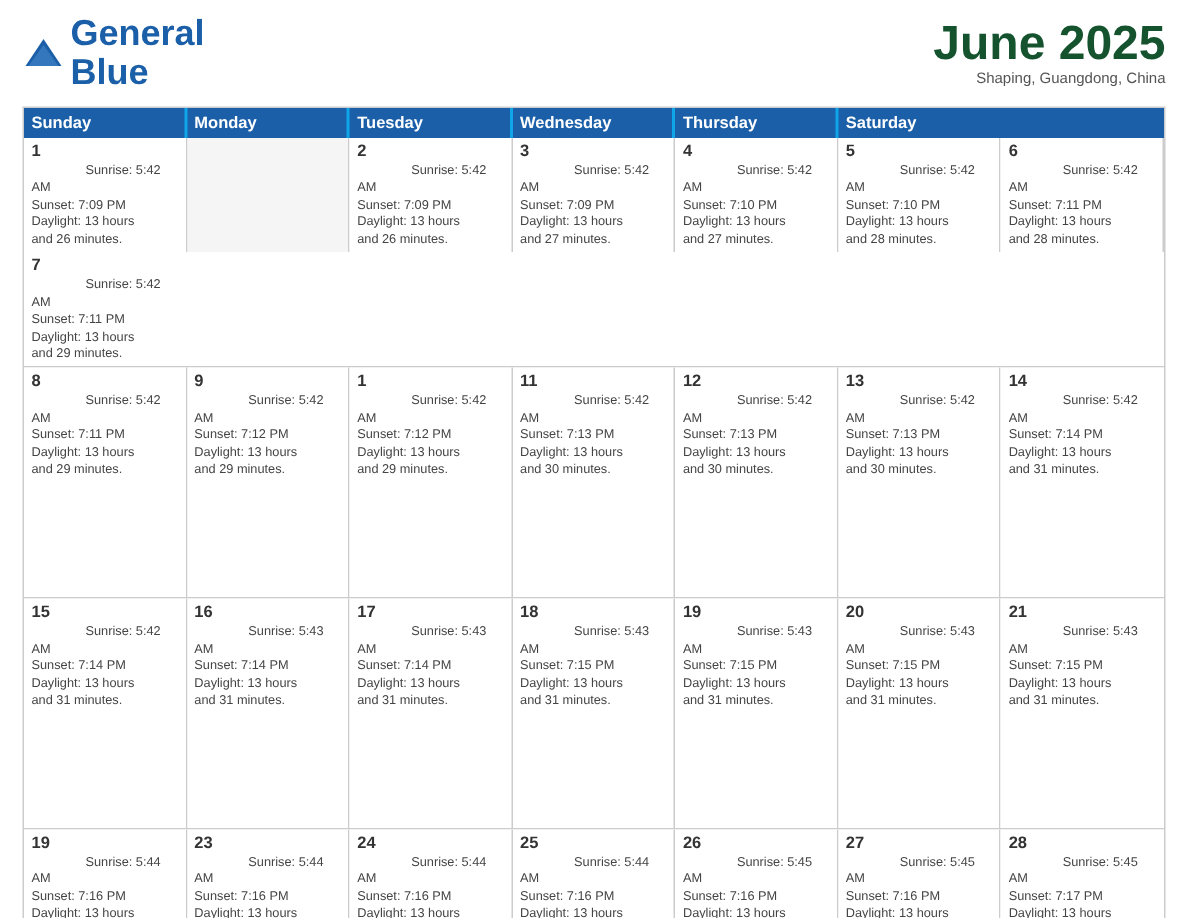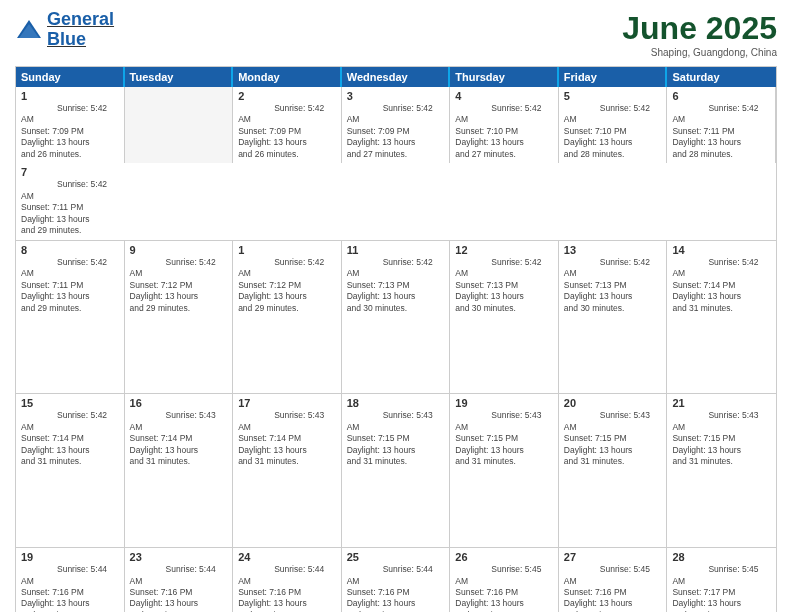--- a/index.html
+++ b/index.html
@@ -21,25 +21,24 @@
       display: flex;
       justify-content: space-between;
       align-items: flex-start;
       margin-bottom: 8px;
     }
     .logo {
       display: flex;
       align-items: center;
     }
     .logo-text {
-      font-size: 18px;
+      font-size: 24px;
       font-weight: bold;
       color: #333;
       line-height: 1.1;
-      text-decoration: underline;
     }
     .logo-text span {
       color: #1a5fa8;
     }
     .logo-icon {
       width: 28px;
       height: 28px;
       margin-right: 4px;
     }
     .title-block {
@@ -125,25 +124,24 @@
     </div>
     <div class="title-block">
       <div class="month-title">June 2025</div>
       <div class="location-title">Shaping, Guangdong, China</div>
     </div>
   </div>
 
   <div class="calendar">
     <div class="cal-header">
     <div class="cal-header-cell">Sunday</div>
+        <div class="cal-header-cell">Monday</div>
         <div class="cal-header-cell">Tuesday</div>
-        <div class="cal-header-cell">Monday</div>
         <div class="cal-header-cell">Wednesday</div>
         <div class="cal-header-cell">Thursday</div>
-        <div class="cal-header-cell">Friday</div>
         <div class="cal-header-cell">Saturday</div>
       </div>
     <div class="cal-body">
     <div class="cal-row">
           <div class="cal-cell"><span class="day-num">1</span><span class="cell-text">Sunrise: 5:42 AM<br>Sunset: 7:09 PM<br>Daylight: 13 hours<br>and 26 minutes.</span></div>
           <div class="cal-cell empty"></div>
           <div class="cal-cell"><span class="day-num">2</span><span class="cell-text">Sunrise: 5:42 AM<br>Sunset: 7:09 PM<br>Daylight: 13 hours<br>and 26 minutes.</span></div>
           <div class="cal-cell"><span class="day-num">3</span><span class="cell-text">Sunrise: 5:42 AM<br>Sunset: 7:09 PM<br>Daylight: 13 hours<br>and 27 minutes.</span></div>
           <div class="cal-cell"><span class="day-num">4</span><span class="cell-text">Sunrise: 5:42 AM<br>Sunset: 7:10 PM<br>Daylight: 13 hours<br>and 27 minutes.</span></div>
           <div class="cal-cell"><span class="day-num">5</span><span class="cell-text">Sunrise: 5:42 AM<br>Sunset: 7:10 PM<br>Daylight: 13 hours<br>and 28 minutes.</span></div>

